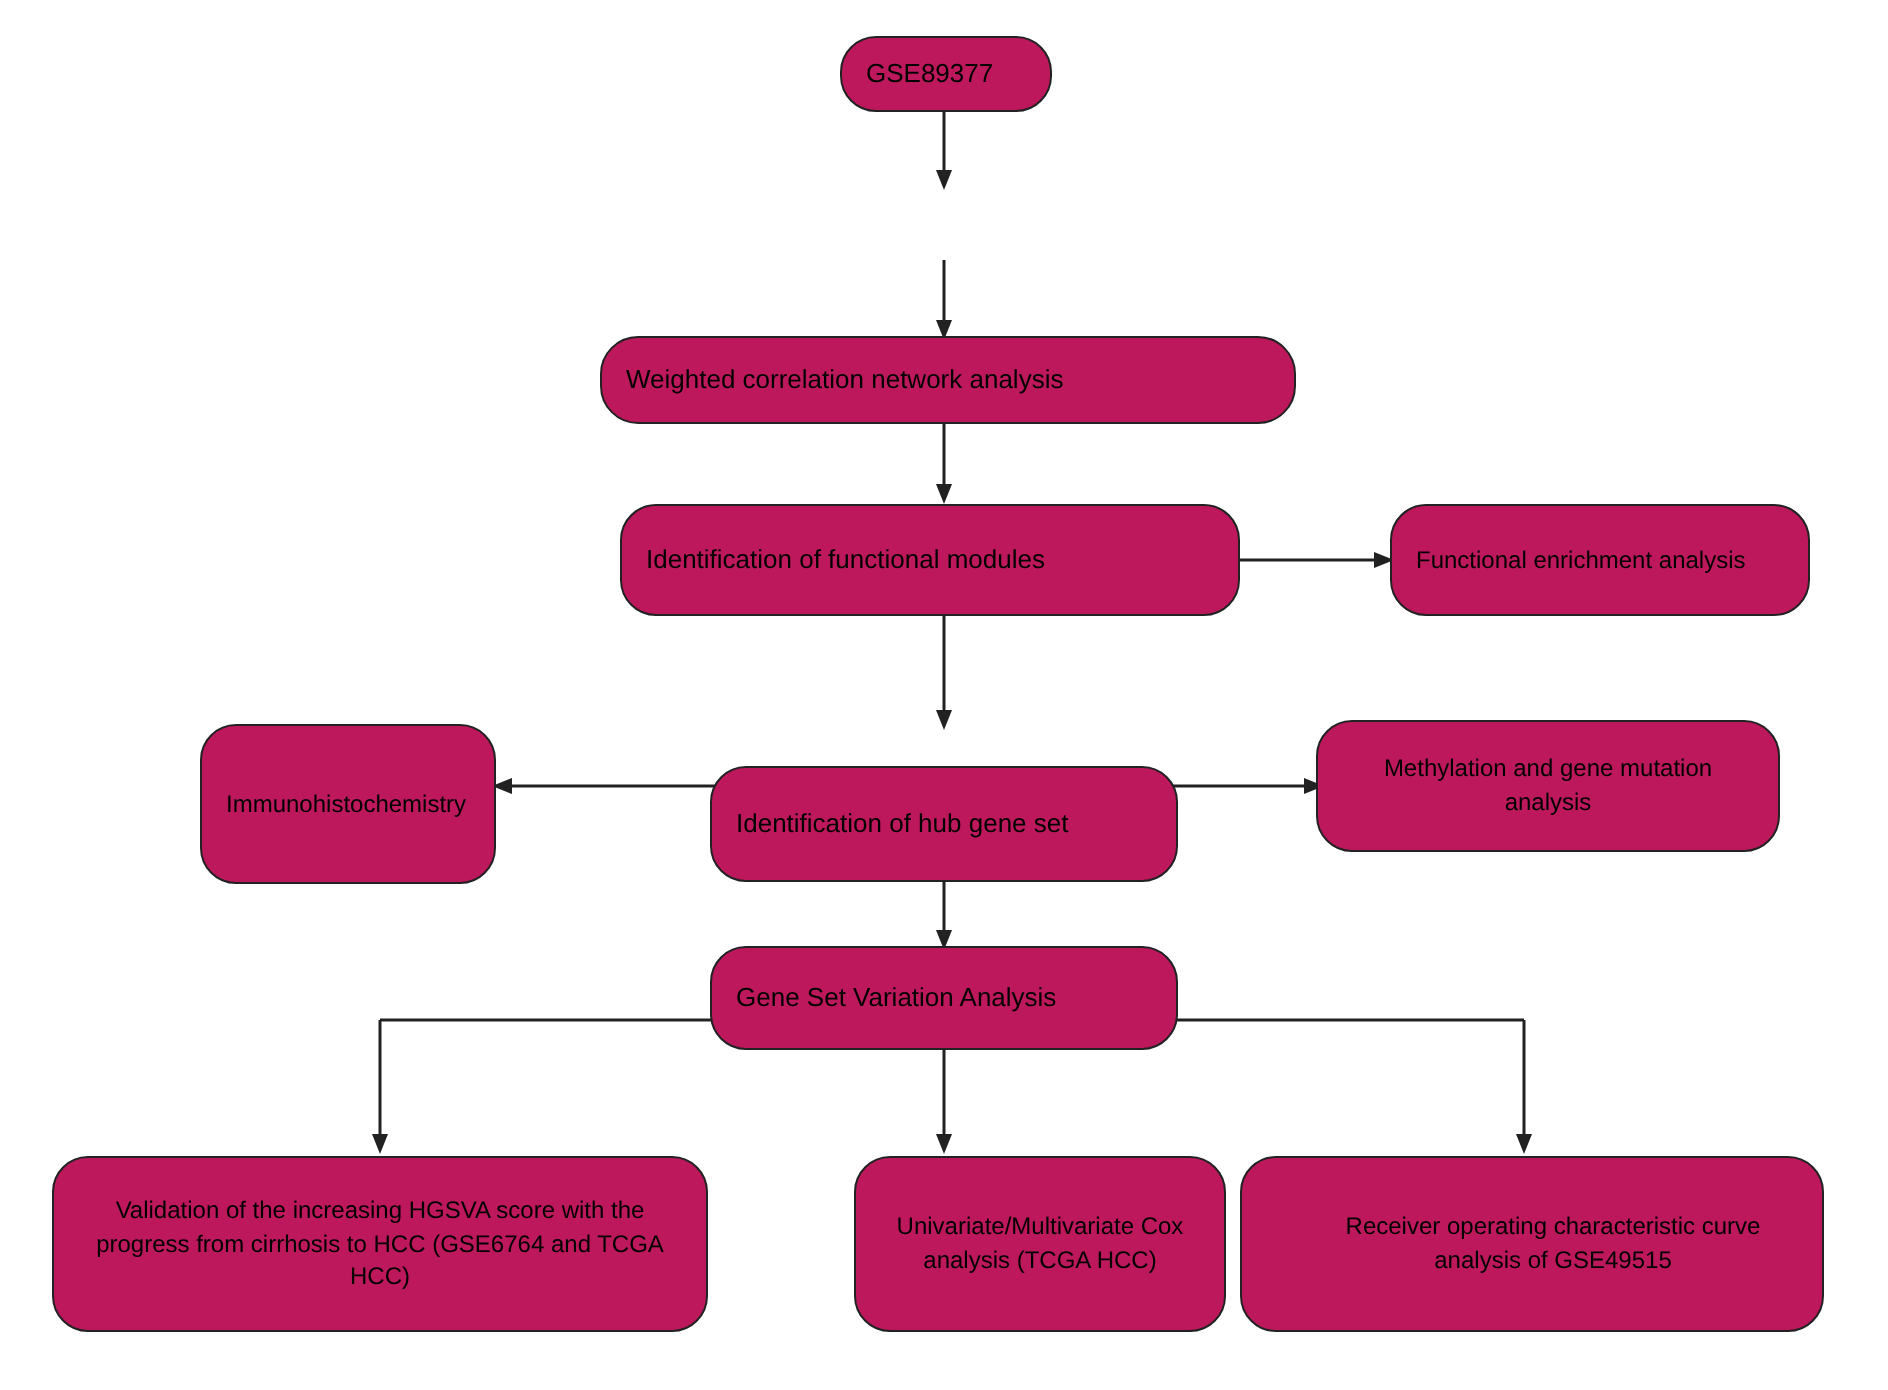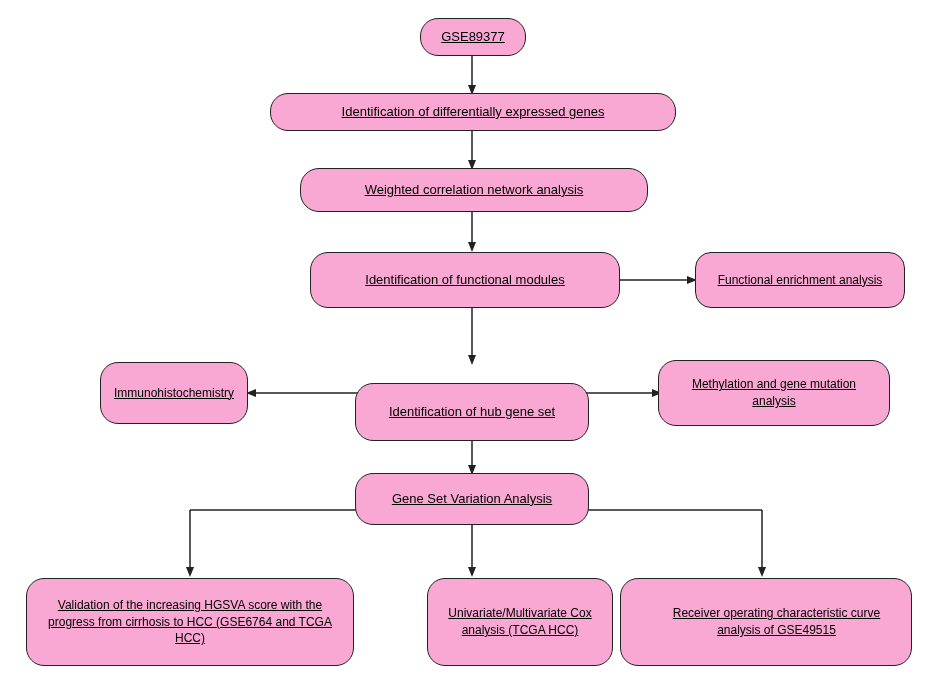--- a/index.html
+++ b/index.html
@@ -13,29 +13,28 @@
     }
     .diagram {
       position: relative;
       width: 944px;
       height: 695px;
     }
     .box {
       position: absolute;
       border: 1.5px solid #222;
       border-radius: 18px;
-      background: #f9a8d4;
+      background: #be185d;
       display: flex;
       align-items: center;
-      justify-content: center;
+      justify-content: flex-start;
       text-align: center;
       font-size: 13px;
       line-height: 1.4;
       padding: 6px 12px;
-      text-decoration: underline;
     }
     svg.arrows {
       position: absolute;
       top: 0; left: 0;
       width: 944px;
       height: 695px;
       pointer-events: none;
     }
   </style>
 </head>
@@ -77,41 +76,38 @@
 
     <line x1="575" y1="510" x2="762" y2="510" stroke="#222" stroke-width="1.5"></line>
     <line x1="762" y1="510" x2="762" y2="570" stroke="#222" stroke-width="1.5"></line>
     <polygon points="762,577 758,567 766,567" fill="#222"></polygon>
   </svg>
 
   <div class="box" style="left:420px; top:18px; width:106px; height:38px; font-size:13px;">
     <span>GSE89377</span>
   </div>
 
-  <div class="box" style="left:270px; top:93px; width:406px; height:38px; font-size:13px;">
-    <span>Identification of differentially expressed genes</span>
-  </div>
 
   <div class="box" style="left:300px; top:168px; width:348px; height:44px; font-size:13px;border-radius:19px;">
     <span>Weighted correlation network analysis</span>
   </div>
 
   <div class="box" style="left:310px; top:252px; width:310px; height:56px; font-size:13px;">
     <span>Identification of functional modules</span>
   </div>
 
-  <div class="box" style="left:695px; top:252px; width:210px; height:56px; font-size:12px;border-radius:16px;">
+  <div class="box" style="left:695px; top:252px; width:210px; height:56px; font-size:12px;">
     <span>Functional enrichment analysis</span>
   </div>
 
   <div class="box" style="left:355px; top:363px; width:234px; height:58px; font-size:13px;margin-top:20px;">
     <span>Identification of hub gene set</span>
   </div>
 
-  <div class="box" style="left:100px; top:362px; width:148px; height:62px; font-size:12px;">
+  <div class="box" style="left:100px; top:362px; width:148px; height:80px; font-size:12px;">
     <span>Immunohistochemistry</span>
   </div>
 
   <div class="box" style="left:658px; top:360px; width:232px; height:66px; font-size:12px;">
     <span>Methylation and gene mutation analysis</span>
   </div>
 
   <div class="box" style="left:355px; top:473px; width:234px; height:52px; font-size:13px;">
     <span>Gene Set Variation Analysis</span>
   </div>

